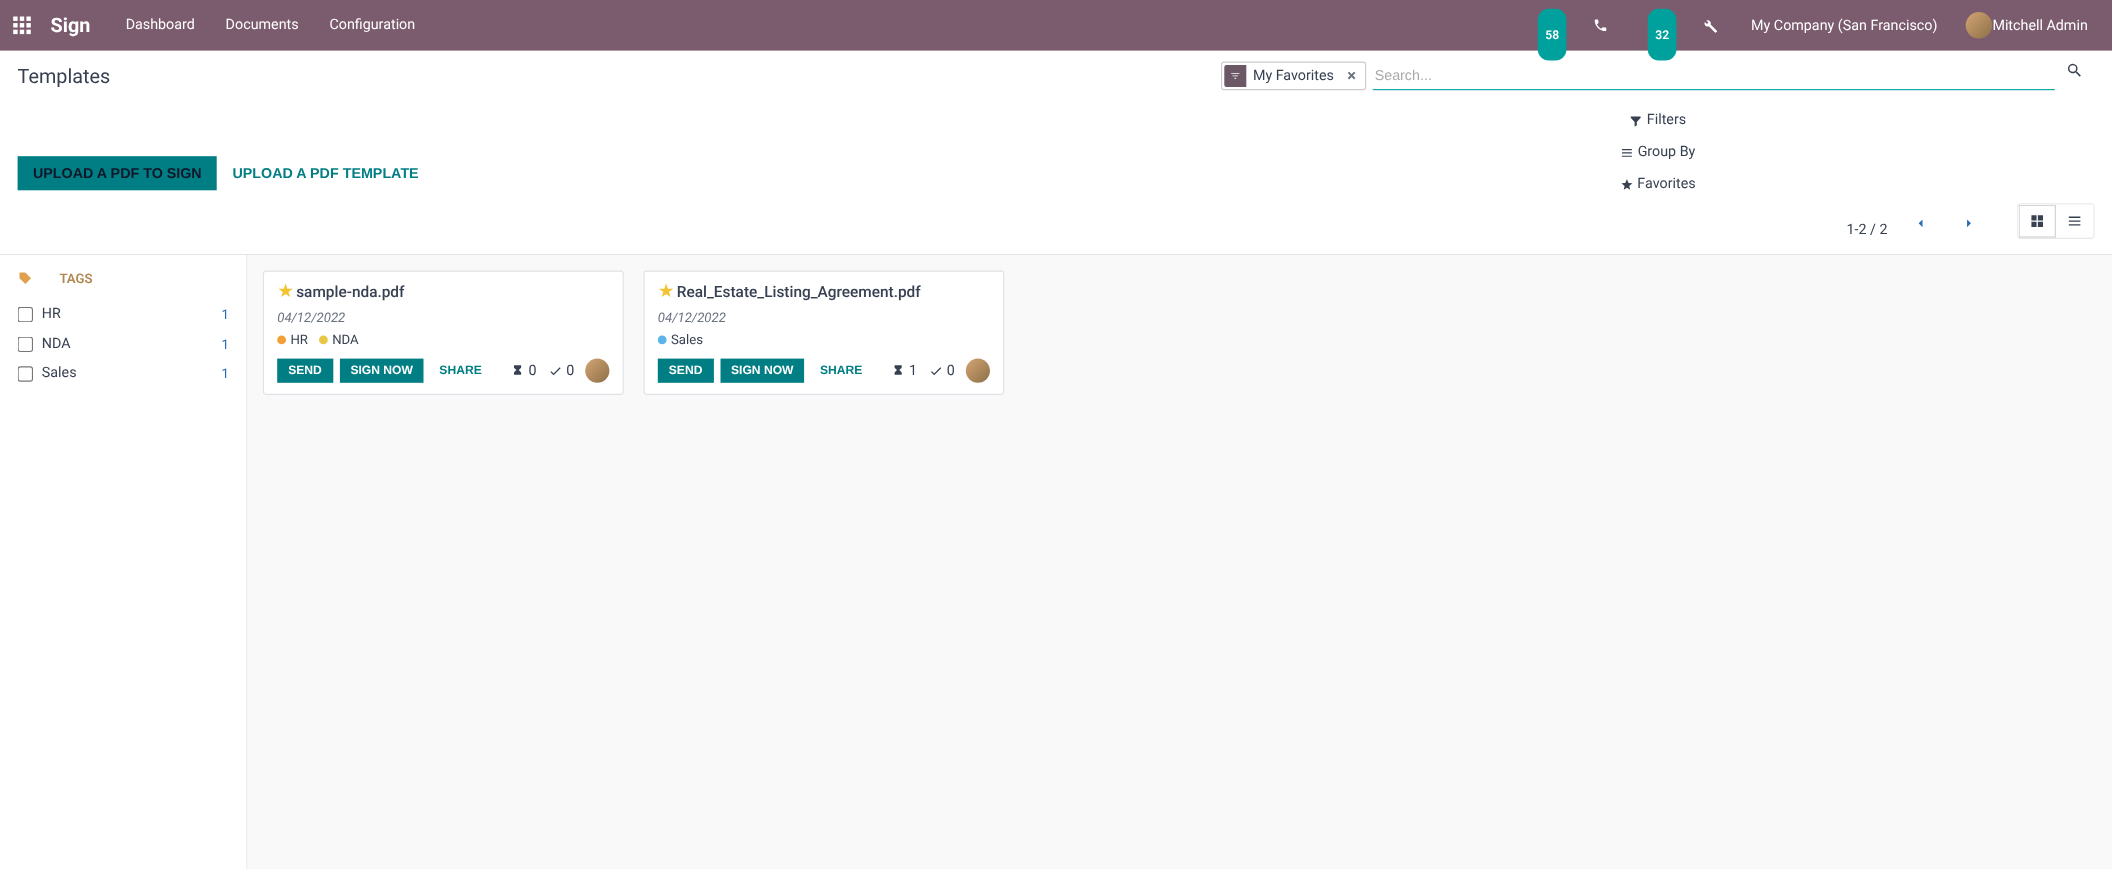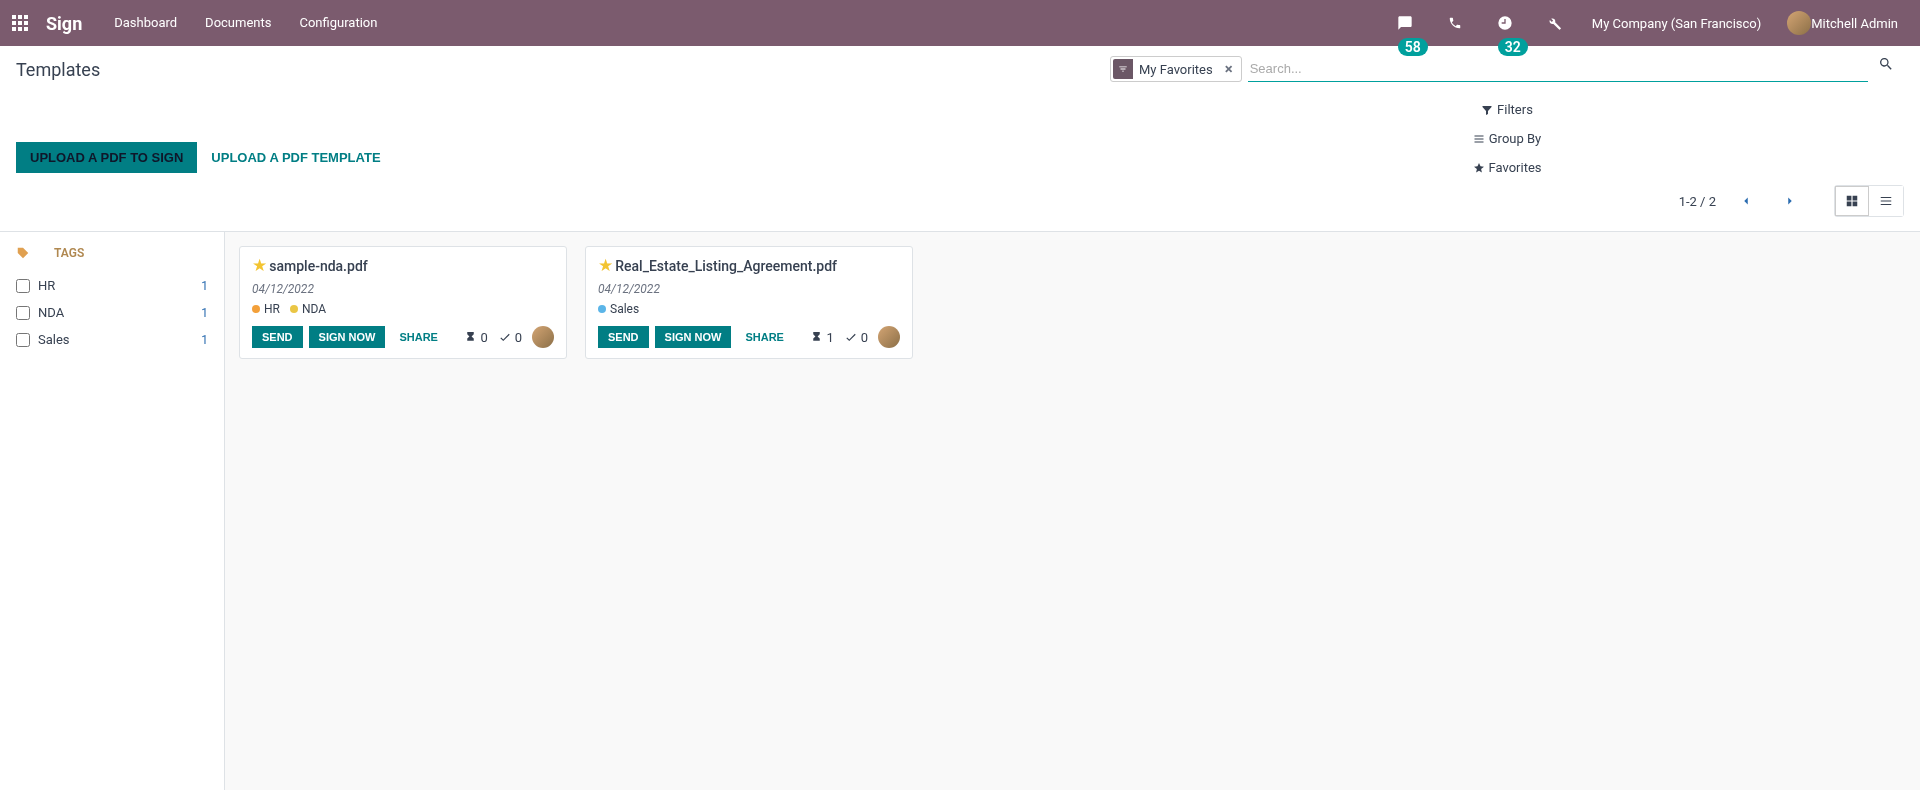--- a/index.html
+++ b/index.html
@@ -39,25 +39,25 @@
   .brand { font-size: 18px; font-weight: 700; padding: 0 18px 0 6px; }
   .nav-links { display: flex; gap: 0; }
   .nav-link { padding: 0 14px; line-height: 46px; font-size: 13px; cursor: pointer; color: #fff; }
   .nav-right { margin-left: auto; display: flex; align-items: center; gap: 8px; }
   .nav-icon { display: flex; align-items: center; justify-content: center; width: 34px; height: 46px; cursor: pointer; position: relative; }
   .nav-icon svg { fill: #fff; }
   .badge {
     background: var(--badge-teal);
     color: #fff;
     border-radius: 10px;
-    font-size: 14px;
+    font-size: 11px;
     font-weight: 600;
-    padding: 1px 7px;
+    padding: 17px 7px;
     position: absolute;
-    top: 8px; left: 18px; margin-top: 30px;
+    top: 8px; left: 18px;
   }
   .company-name { padding: 0 12px; font-size: 13px; cursor: pointer; }
   .user { display: flex; align-items: center; gap: 0; padding: 0 14px 0 6px; cursor: pointer; }
   .avatar { width: 24px; height: 24px; border-radius: 50%; background: linear-gradient(135deg, #d4a574, #8b6f47); display:inline-block; flex-shrink:0; }
   
   .subheader {
     display: flex;
     align-items: center;
     padding: 0 16px;
     height: 46px;
@@ -106,21 +106,21 @@
     color: var(--teal-dark);
     font-size: 13px;
     font-weight: 600;
     padding: 8px 14px;
     cursor: pointer;
     text-transform: uppercase;
   }
   .toolbar-right { margin-left: auto; display: flex; align-items: center; gap: 6px; width: 794px; flex-direction: column; }
   .tool-item { display: flex; align-items: center; gap: 4px; padding: 4px 10px; cursor: pointer; color: var(--text-dark); font-size:13px;}
   .tool-item svg { fill: currentColor; }
-  .pager { margin-left: auto; display: flex; align-items: center; gap: 16px; font-size:13px;}
+  .pager { margin-left: auto; display: flex; align-items: flex-end; gap: 16px; font-size:13px;}
   .pager-btn { width: 28px; height: 28px; display:flex; align-items:center; justify-content:center; cursor:pointer; color:#2b6cb0;}
   .pager-btn svg { fill: currentColor; }
   .view-switch { display: flex; border: 1px solid var(--border); border-radius:3px; margin-left: 14px;}
   .view-btn { width: 34px; height: 30px; display:flex; align-items:center; justify-content:center; cursor:pointer; }
   .view-btn.active { background:#fff; box-shadow: inset 0 0 0 1px #ccc; }
   .view-btn:not(.active) { background:#fff; }
   .view-btn svg { fill: var(--text-dark); }
 
   
   .main { display: flex; height: calc(100% - 138px); }

